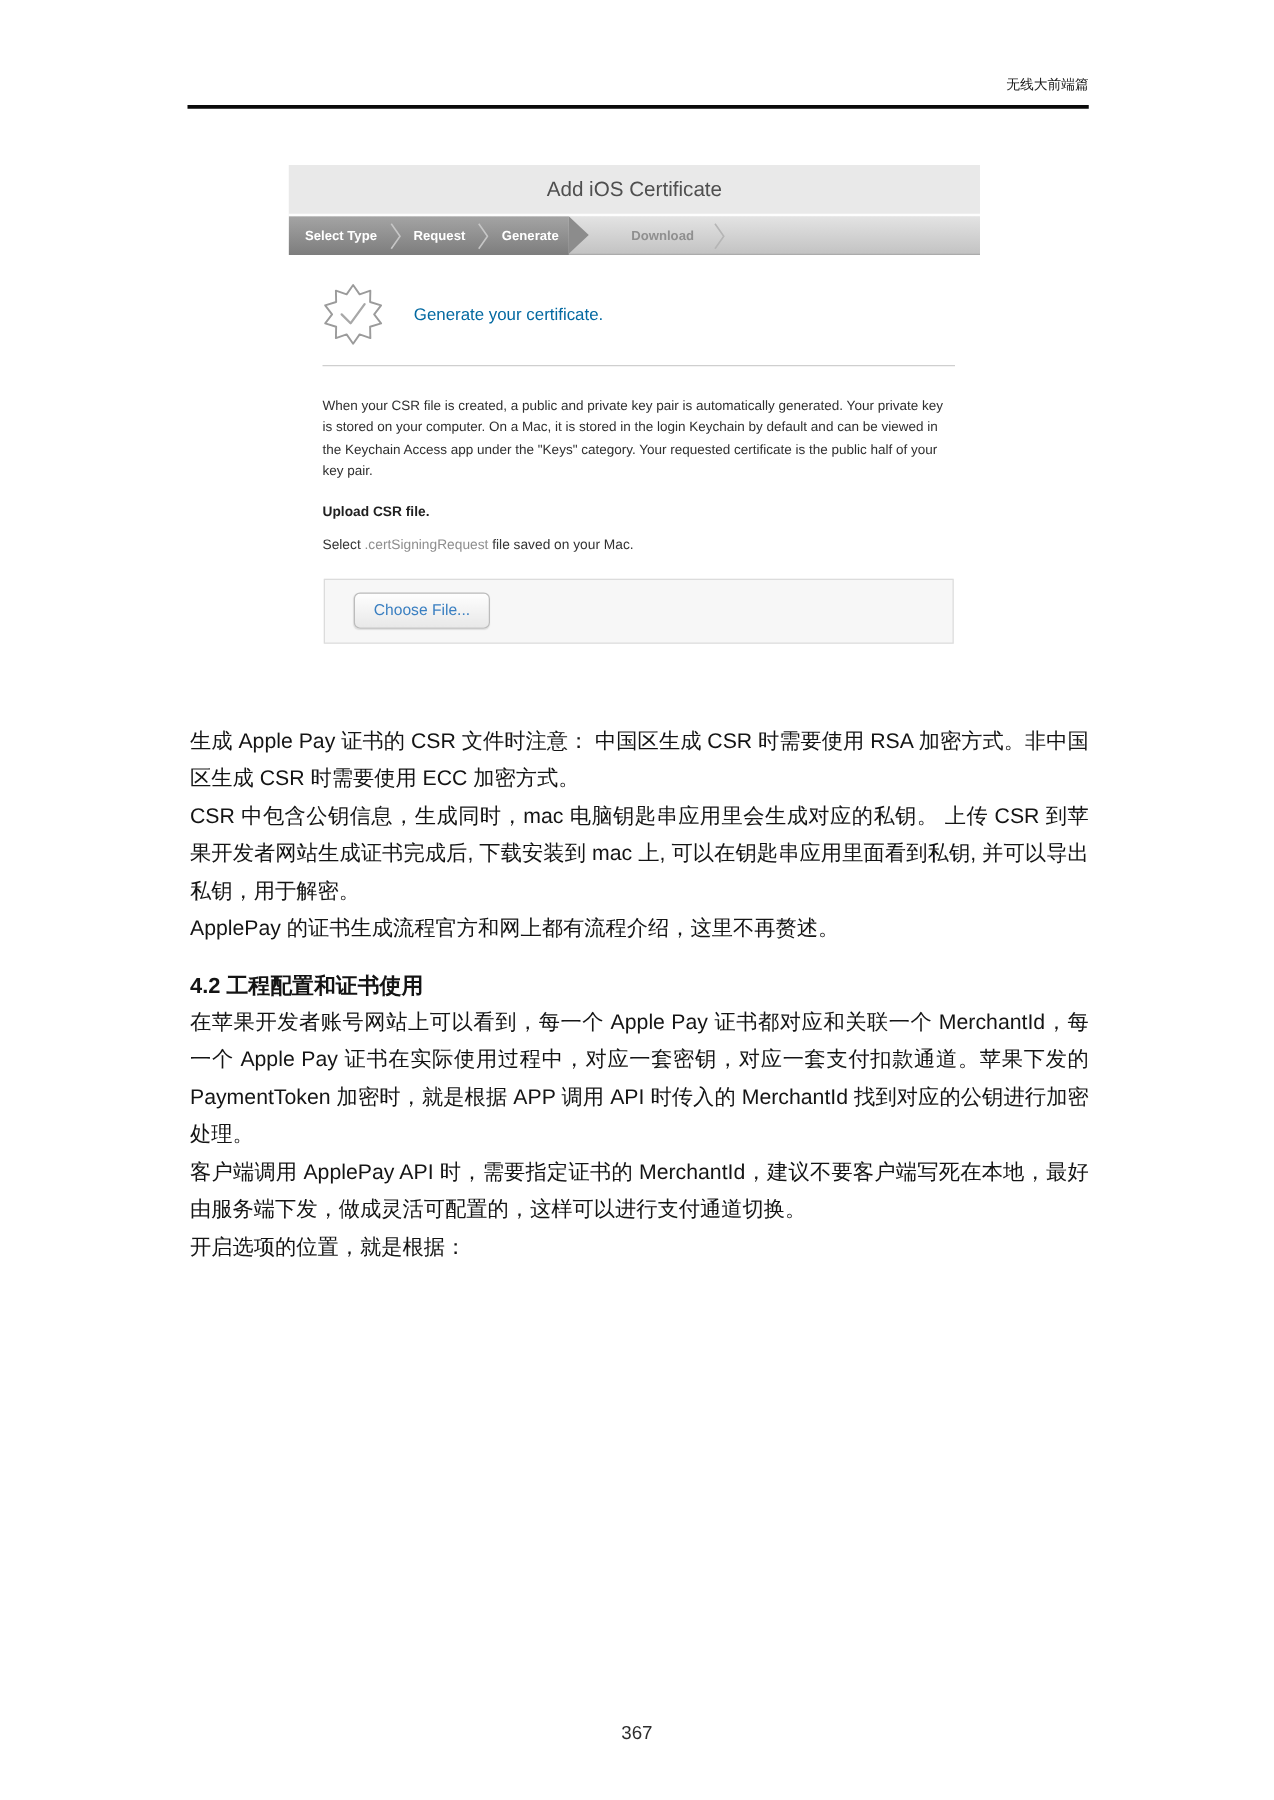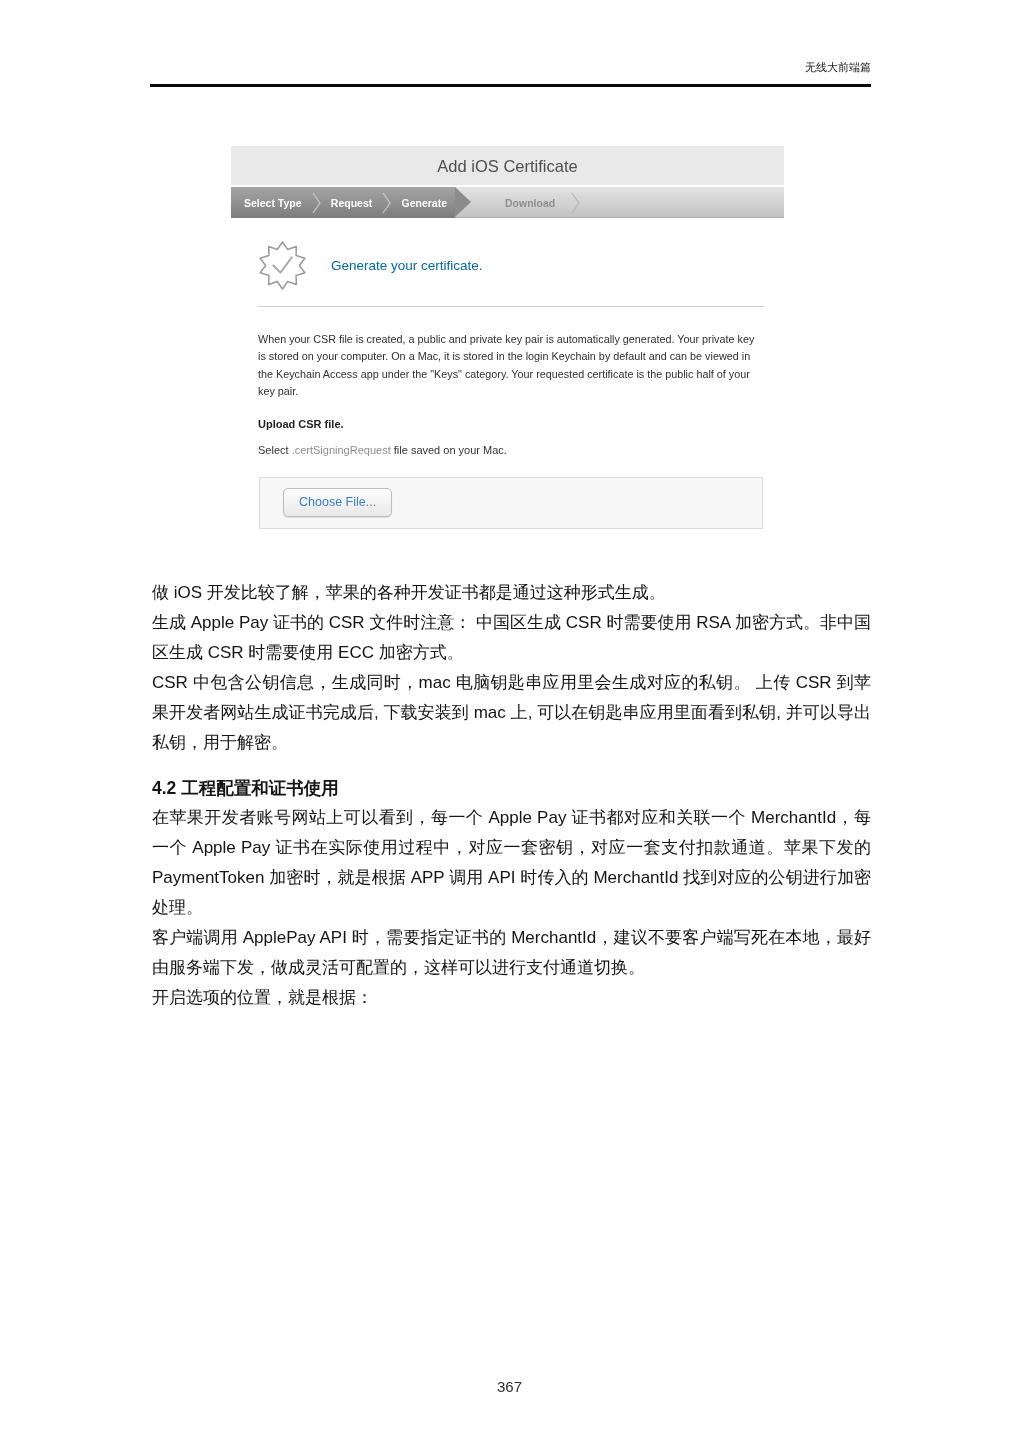--- a/index.html
+++ b/index.html
@@ -23,21 +23,21 @@
     font-size: 11px;
     color: #1a1a1a;
     padding-bottom: 9px;
     border-bottom: 3px solid #0a0a0a;
   }
 
   
   .shot {
     position: absolute;
     left: 231px;
-    top: 146px;
+    top: 132px;
     width: 553px;
   }
   .shot-title {
     height: 41px;
     line-height: 41px;
     background: #e9e9e9;
     border-bottom: 2px solid #fdfdfd;
     text-align: center;
     font-size: 16.5px;
     color: #4f4f4f;
@@ -198,23 +198,23 @@
       <p class="upload-title">Upload CSR file.</p>
       <p class="upload-hint"><span>Select </span><span class="code">.certSigningRequest</span><span> file saved on your Mac.</span></p>
 
       <div class="filebox">
         <button class="choose-btn">Choose File...</button>
       </div>
     </div>
   </div>
 
   <div class="article">
-    <p>做 iOS 开发比较了解，苹果的各种开发证书都是通过这种形式生成。</p>
     <p>生成 Apple Pay 证书的 CSR 文件时注意： 中国区生成 CSR 时需要使用 RSA 加密方式。非中国区生成 CSR 时需要使用 ECC 加密方式。</p>
     <p>CSR 中包含公钥信息，生成同时，mac 电脑钥匙串应用里会生成对应的私钥。 上传 CSR 到苹果开发者网站生成证书完成后, 下载安装到 mac 上, 可以在钥匙串应用里面看到私钥, 并可以导出私钥，用于解密。</p>
+    <p>ApplePay 的证书生成流程官方和网上都有流程介绍，这里不再赘述。</p>
     <h2>4.2 工程配置和证书使用</h2>
     <p>在苹果开发者账号网站上可以看到，每一个 Apple Pay 证书都对应和关联一个 MerchantId，每一个 Apple Pay 证书在实际使用过程中，对应一套密钥，对应一套支付扣款通道。苹果下发的 PaymentToken 加密时，就是根据 APP 调用 API 时传入的 MerchantId 找到对应的公钥进行加密处理。</p>
     <p>客户端调用 ApplePay API 时，需要指定证书的 MerchantId，建议不要客户端写死在本地，最好由服务端下发，做成灵活可配置的，这样可以进行支付通道切换。</p>
     <p>开启选项的位置，就是根据：</p>
   </div>
 
   <div class="page-number">367</div>
 
 </div>
 

